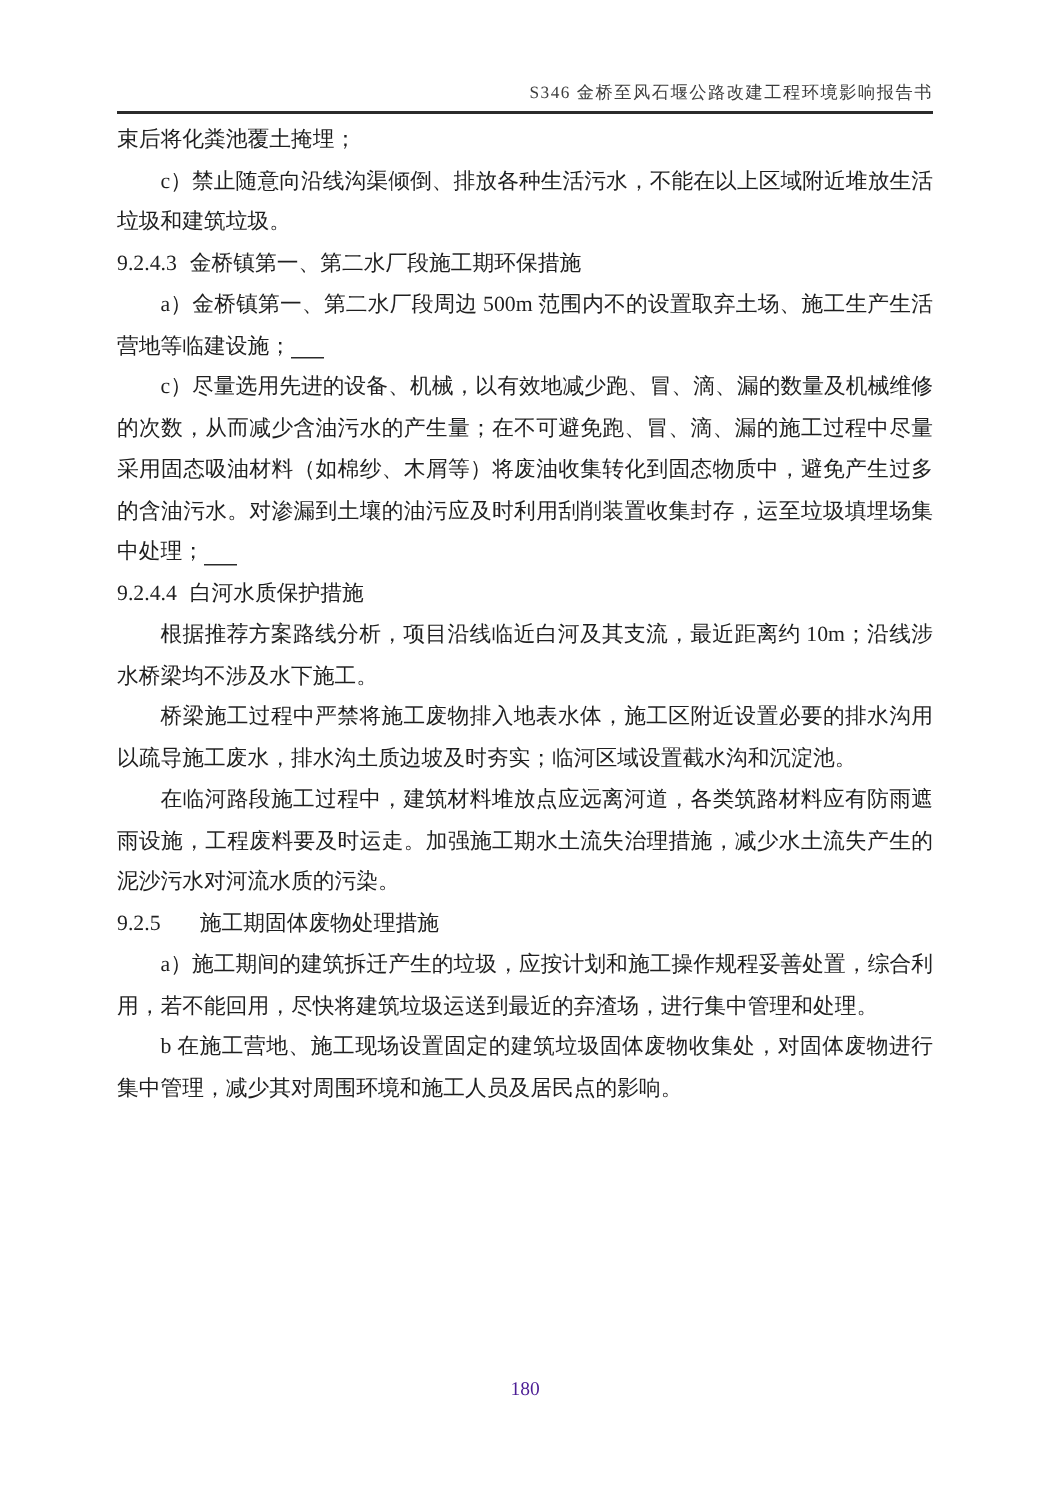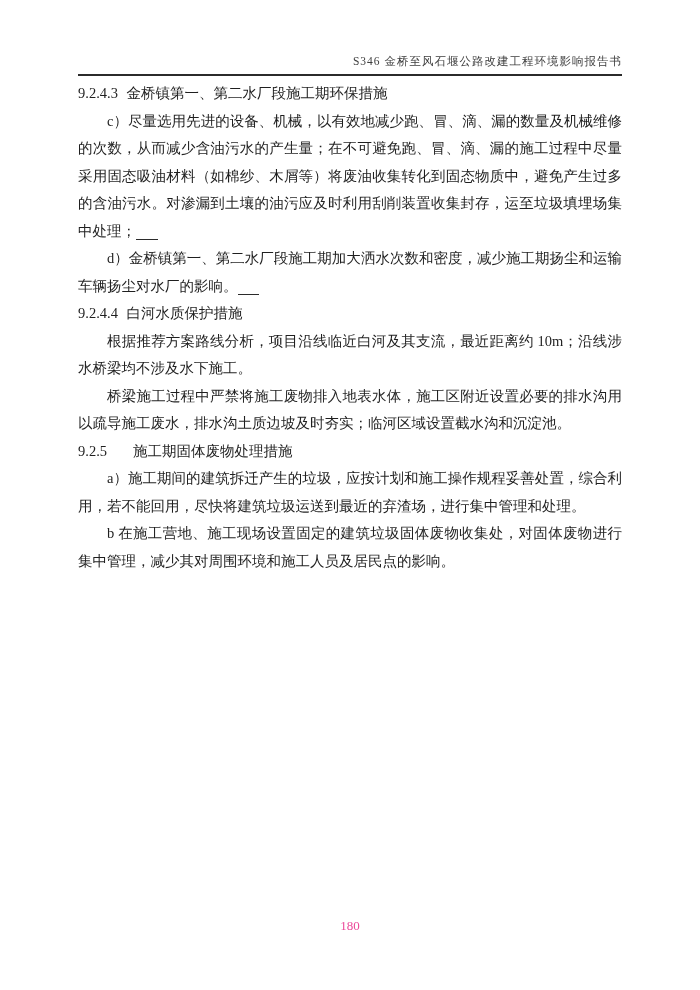--- a/index.html
+++ b/index.html
@@ -70,54 +70,57 @@
     margin-right: 1.8em;
     margin-top: 12px;
   }
   .page-number {
     position: absolute;
     top: 918px;
     left: 0;
     width: 100%;
     text-align: center;
     font-size: 13px;
-    color: #ec4899;
+    color: #4c1d95;
   }
 </style>
 </head>
 <body>
 
 <div class="page">
 
   <div class="doc-header">
     <span>S346 金桥至风石堰公路改建工程环境影响报告书</span>
   </div>
 
   <div class="doc-body">
 
+    <p class="cont">束后将化粪池覆土掩埋；</p>
 
+    <p class="para">c）禁止随意向沿线沟渠倾倒、排放各种生活污水，不能在以上区域附近堆放生活垃圾和建筑垃圾。</p>
 
     <p class="heading">
       <span class="num">9.2.4.3</span><span class="u">金桥镇第一、第二水厂段施工期环保措施</span>
     </p>
 
+    <p class="para u trail">a）金桥镇第一、第二水厂段周边 500m 范围内不的设置取弃土场、施工生产生活营地等临建设施；</p>
 
 
     <p class="para u trail">c）尽量选用先进的设备、机械，以有效地减少跑、冒、滴、漏的数量及机械维修的次数，从而减少含油污水的产生量；在不可避免跑、冒、滴、漏的施工过程中尽量采用固态吸油材料（如棉纱、木屑等）将废油收集转化到固态物质中，避免产生过多的含油污水。对渗漏到土壤的油污应及时利用刮削装置收集封存，运至垃圾填埋场集中处理；</p>
 
-    <p class="para u trail">d）金桥镇第一、第二水厂段施工期加大洒水次数和密度，减少施工期扬尘和运输车辆扬尘对水厂的影响。</p>
 
     <p class="heading">
       <span class="num">9.2.4.4</span><span>白河水质保护措施</span>
     </p>
 
     <p class="para">根据推荐方案路线分析，项目沿线临近白河及其支流，最近距离约 10m；沿线涉水桥梁均不涉及水下施工。</p>
 
     <p class="para">桥梁施工过程中严禁将施工废物排入地表水体，施工区附近设置必要的排水沟用以疏导施工废水，排水沟土质边坡及时夯实；临河区域设置截水沟和沉淀池。</p>
 
+    <p class="para">在临河路段施工过程中，建筑材料堆放点应远离河道，各类筑路材料应有防雨遮雨设施，工程废料要及时运走。加强施工期水土流失治理措施，减少水土流失产生的泥沙污水对河流水质的污染。</p>
 
 
     <p class="heading gap-wide">
       <span class="num">9.2.5</span><span>施工期固体废物处理措施</span>
     </p>
 
     <p class="para">a）施工期间的建筑拆迁产生的垃圾，应按计划和施工操作规程妥善处置，综合利用，若不能回用，尽快将建筑垃圾运送到最近的弃渣场，进行集中管理和处理。</p>
 
     <p class="para">b 在施工营地、施工现场设置固定的建筑垃圾固体废物收集处，对固体废物进行集中管理，减少其对周围环境和施工人员及居民点的影响。</p>
 

